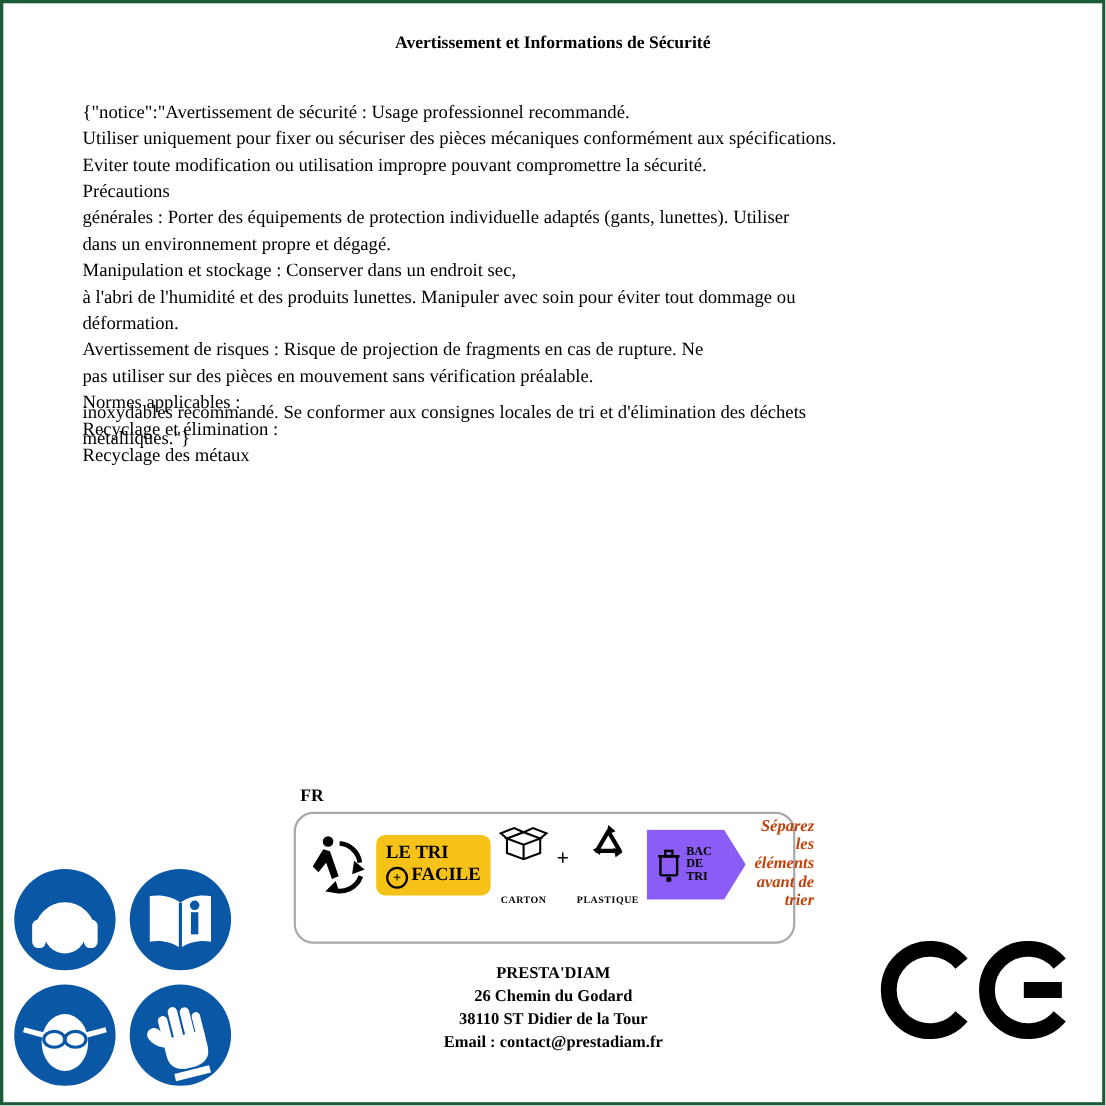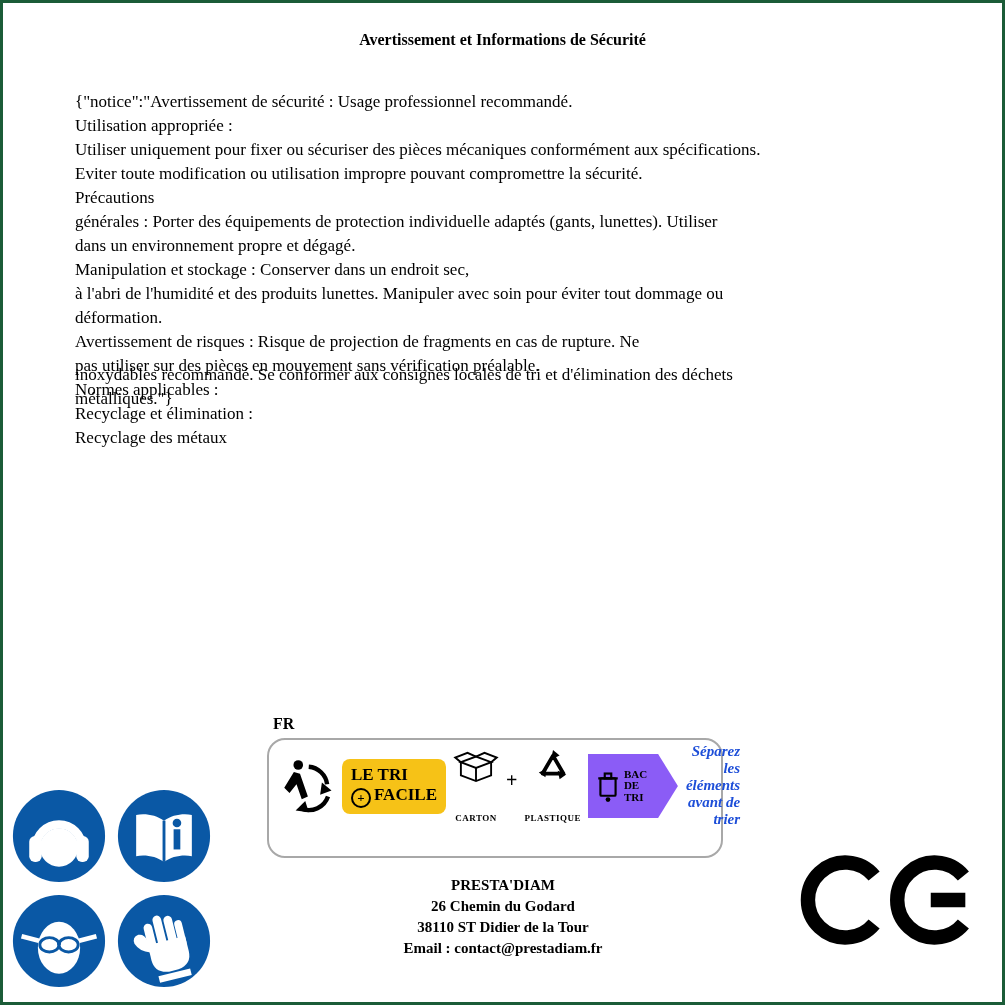--- a/index.html
+++ b/index.html
@@ -46,39 +46,38 @@
   .mat-label { font-size:9px; font-weight:700; letter-spacing:0.5px; margin-top:2px; }
   .sep { font-size:20px; font-weight:700; padding-bottom:12px; }
   .pennant {
     margin-left:auto; width:90px; height:64px; background:#8b5cf6;
     clip-path:polygon(0 0, 78% 0, 100% 50%, 78% 100%, 0 100%);
     display:flex; align-items:center; gap:3px; padding-left:7px; box-sizing:border-box;
   }
   .bac-text { font-size:11px; font-weight:800; line-height:11.5px; }
   .tri-caption {
     margin-top:3px; text-align:right; padding-right:16px;
-    font-style:italic; font-weight:700; font-size:15px; color:#1d4ed8;
+    font-style:italic; font-weight:700; font-size:15px; color:#c2410c;
   }
 
   .responsible {
     position:absolute; left:240px; top:872px; width:520px; text-align:center;
     font-weight:700; font-size:15px; line-height:21px;
   }
   .ce { position:absolute; left:797px; top:849px; }
 </style>
 </head>
 <body>
 
 <div class="page">
 
   <div class="title">Avertissement et Informations de Sécurité</div>
 
   <div class="notice">
     <div class="line">{"notice":"Avertissement de sécurité : Usage professionnel recommandé.</div>
-    <div class="line">Utilisation appropriée :</div>
     <div class="line">Utiliser uniquement pour fixer ou sécuriser des pièces mécaniques conformément aux spécifications.</div>
     <div class="line">Eviter toute modification ou utilisation impropre pouvant compromettre la sécurité.</div>
     <div class="line">Précautions</div>
     <div class="line">générales : Porter des équipements de protection individuelle adaptés (gants, lunettes). Utiliser</div>
     <div class="line">dans un environnement propre et dégagé.</div>
     <div class="line">Manipulation et stockage : Conserver dans un endroit sec,</div>
     <div class="line">à l'abri de l'humidité et des produits lunettes. Manipuler avec soin pour éviter tout dommage ou</div>
     <div class="line">déformation.</div>
     <div class="line">Avertissement de risques : Risque de projection de fragments en cas de rupture. Ne</div>
     <div class="line">pas utiliser sur des pièces en mouvement sans vérification préalable.</div>

